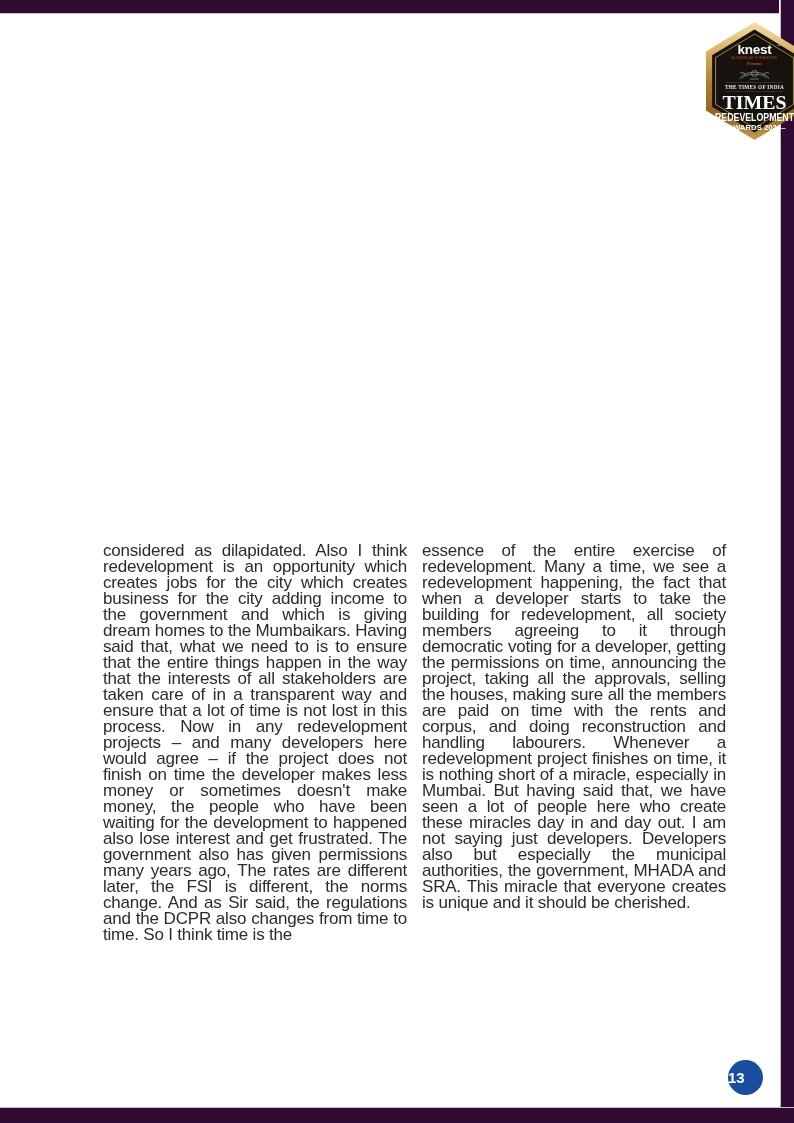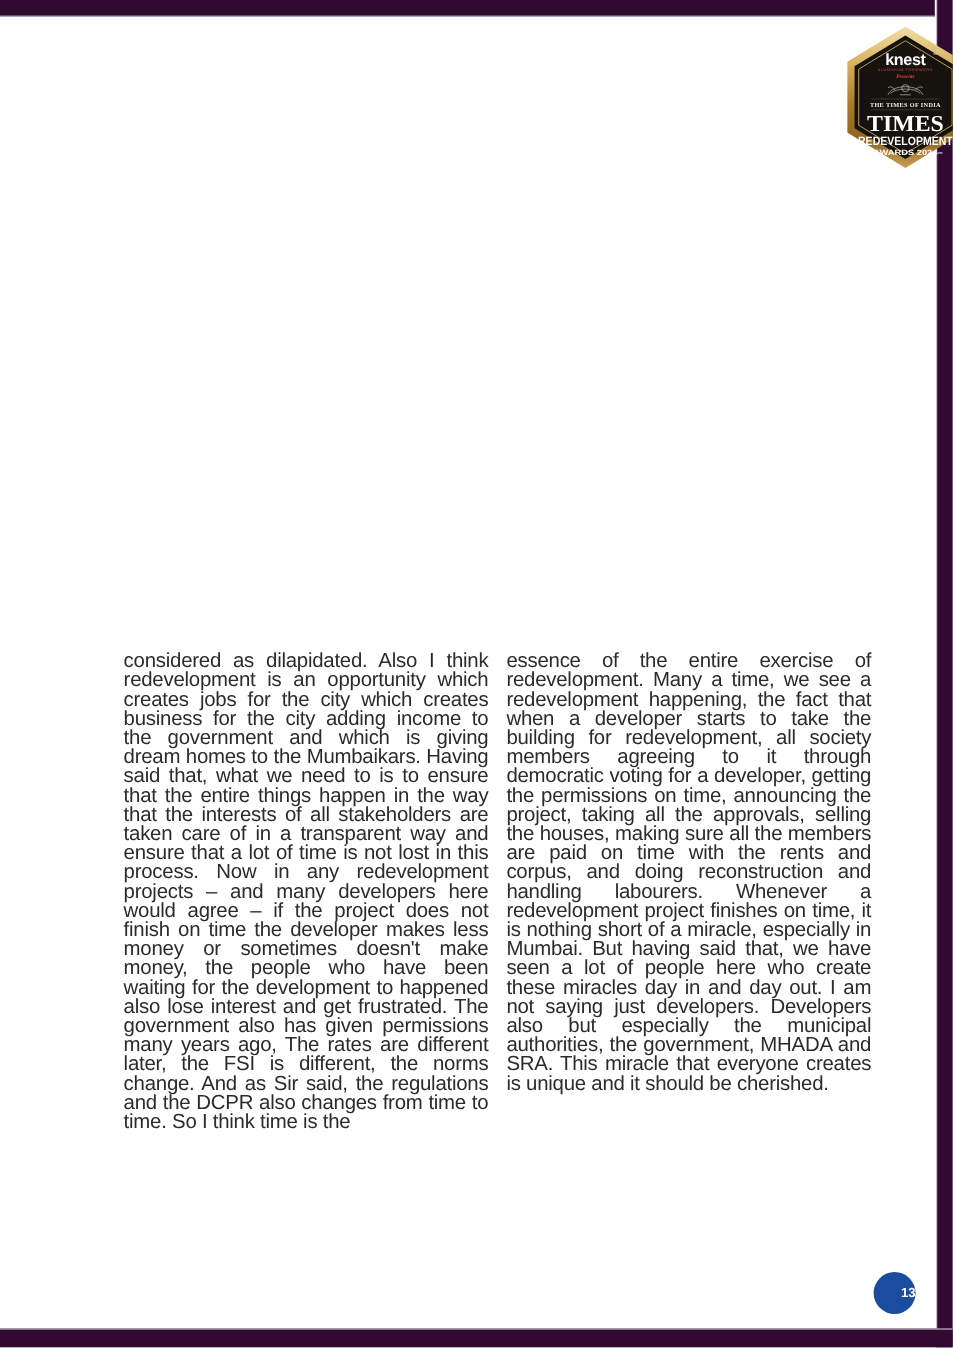--- a/index.html
+++ b/index.html
@@ -21,22 +21,22 @@
   }
   .col{
     width:304px;
     font-size:17px;line-height:16px;letter-spacing:-0.2px;
     color:#2e2a2b;text-align:justify;
   }
   
   .page-num{
     position:absolute;left:728px;top:1060px;width:35px;height:35px;
     background:#1b4d9e;border-radius:50%;
-    display:flex;align-items:center;justify-content:flex-end;
-    color:#ffffff;font-size:11px;font-weight:bold;
+    display:flex;align-items:center;justify-content:flex-start;
+    color:#ffffff;font-size:15px;font-weight:bold;
   }
 </style>
 </head>
 <body>
 
 <div class="bar bar-top"></div>
 <div class="bar bar-right"></div>
 <div class="bar bar-bottom"></div>
 
 <div class="badge">

